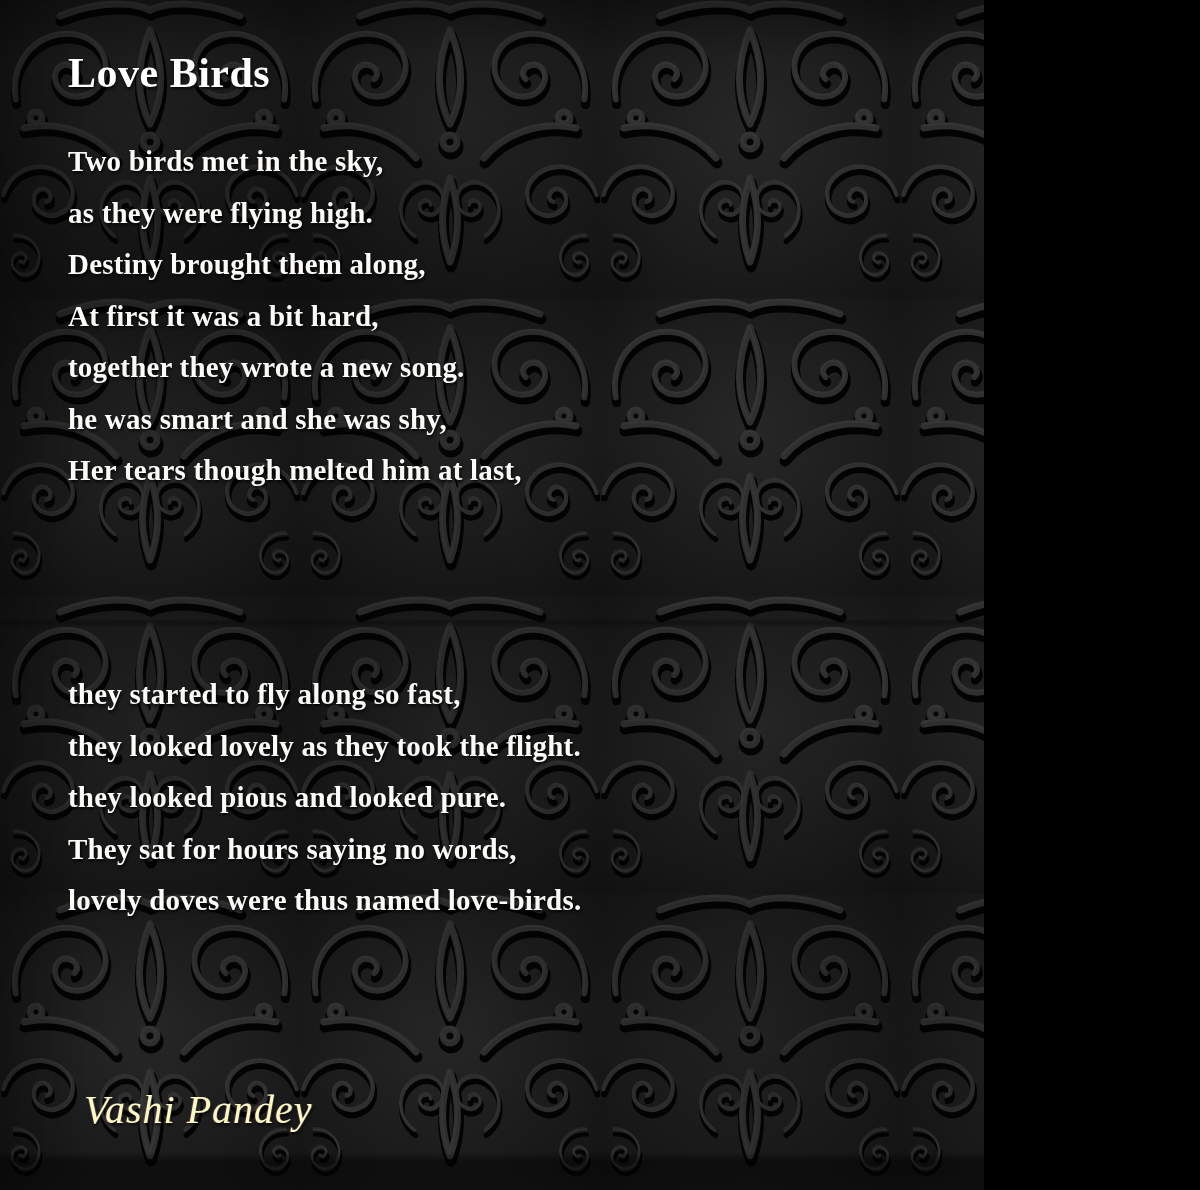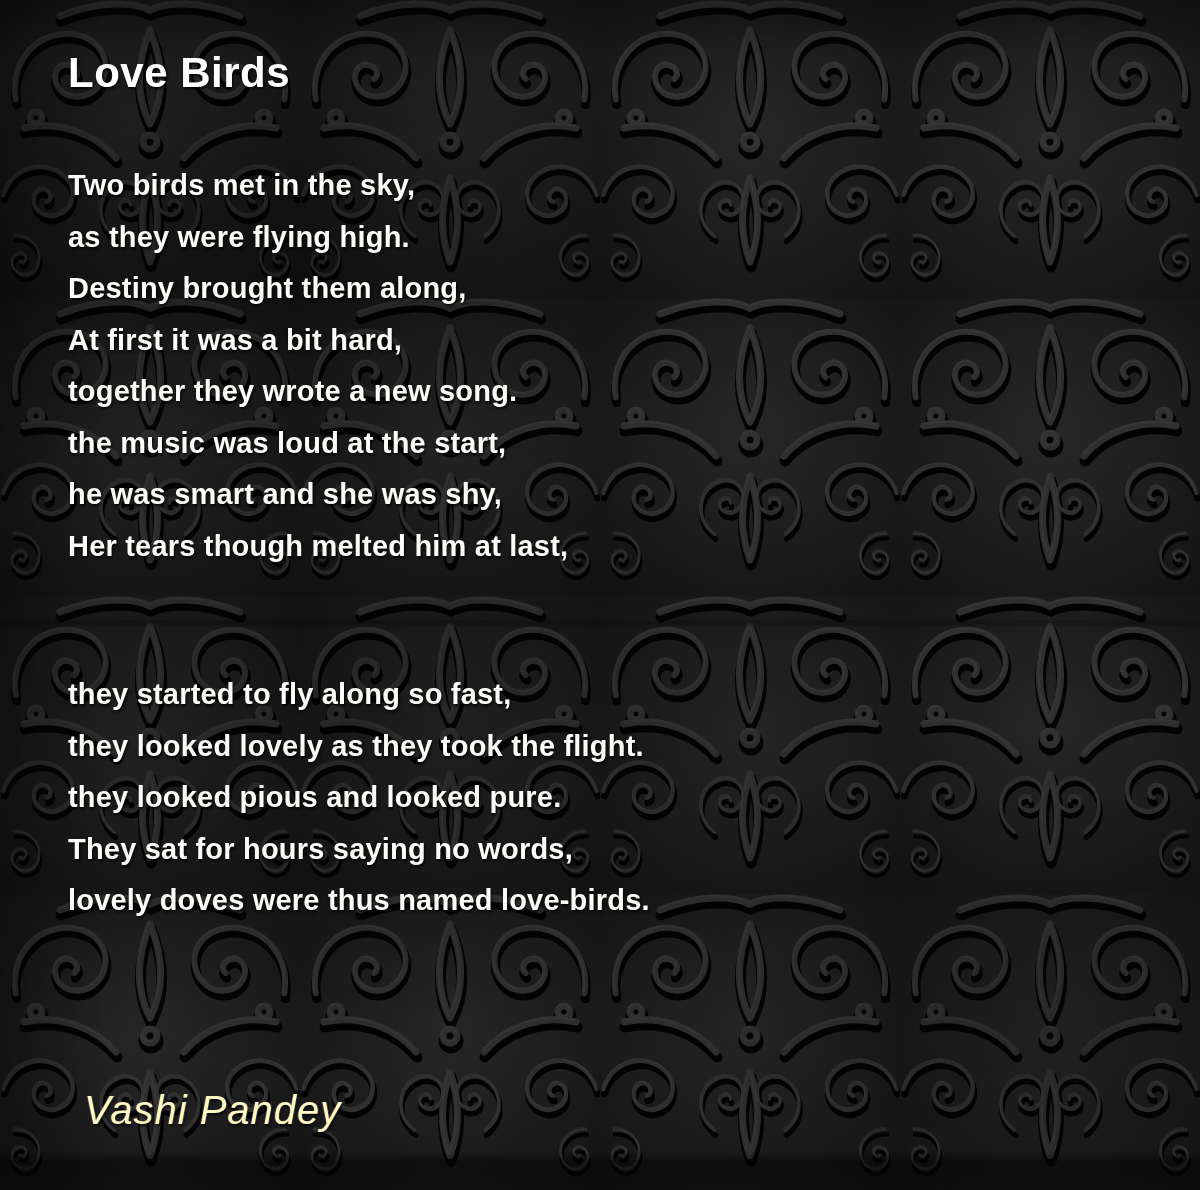--- a/index.html
+++ b/index.html
@@ -5,23 +5,23 @@
   :root{
     --text-color:#fcfbf8;
     --pattern-swirl:#2f2f2f;
     --pattern-shadow:#000000;
     --bg-base:#1a1a1a;
   }
   *{margin:0;padding:0;box-sizing:border-box;}
   html,body{width:1200px;height:1190px;overflow:hidden;background:#000;}
   .page{
     position:relative;
-    width:1200px;height:1190px;
+    width:984px;height:1190px;
     background:var(--bg-base);
-    font-family:Liberation Sans, sans-serif;
+    font-family:Liberation Serif, serif;
     overflow:hidden;
   }
   .bg-svg{position:absolute;inset:0;display:block;}
   .bg-overlay{
     position:absolute;inset:0;
     pointer-events:none;
     background:
       
       linear-gradient(to bottom, rgba(0,0,0,0) 0%, rgba(0,0,0,0) 96.8%, rgba(0,0,0,0.45) 97.6%, rgba(8,8,8,0.55) 100%),
       
@@ -38,21 +38,21 @@
   .content{position:absolute;inset:0;}
   .title{
     position:absolute;left:68px;top:50px;
     font-size:42px;font-weight:700;line-height:46px;
     letter-spacing:0.5px;
     color:#ffffff;
     text-shadow:1px 2px 3px rgba(0,0,0,0.85);
     white-space:nowrap;
   }
   .stanza{position:absolute;left:68px;white-space:nowrap;}
-  #stanza-0{top:160px;}
+  #stanza-0{top:136px;}
   #stanza-1{top:669px;}
   .line{
     font-size:29px;font-weight:700;line-height:51.5px;
     letter-spacing:0.2px;
     color:var(--text-color);
     text-shadow:1px 2px 3px rgba(0,0,0,0.85);
   }
   .author{
     position:absolute;left:84px;top:1087px;
     font-size:40px;font-style:italic;font-weight:400;
@@ -115,21 +115,20 @@
 
   <div class="content">
     <h1 class="title">Love Birds</h1>
 
     <div class="stanza" id="stanza-0">
         <div class="line">Two birds met in the sky,</div>
         <div class="line">as they were flying high.</div>
         <div class="line">Destiny brought them along,</div>
         <div class="line">At first it was a bit hard,</div>
         <div class="line">together they wrote a new song.</div>
-        <div class="line">the music was loud at the start,</div>
         <div class="line">he was smart and she was shy,</div>
         <div class="line">Her tears though melted him at last,</div>
       </div>
     <div class="stanza" id="stanza-1">
         <div class="line">they started to fly along so fast,</div>
         <div class="line">they looked lovely as they took the flight.</div>
         <div class="line">they looked pious and looked pure.</div>
         <div class="line">They sat for hours saying no words,</div>
         <div class="line">lovely doves were thus named love-birds.</div>
       </div>

